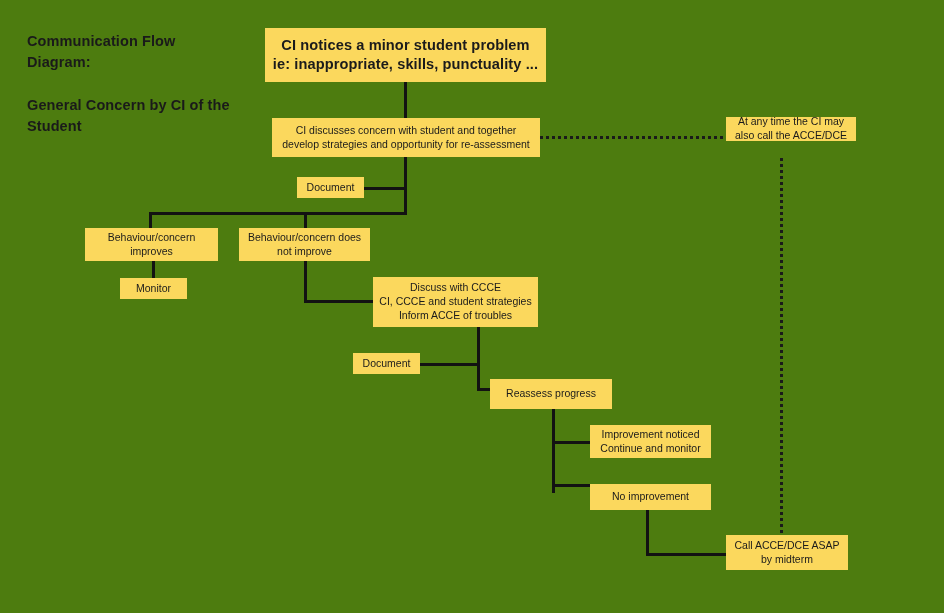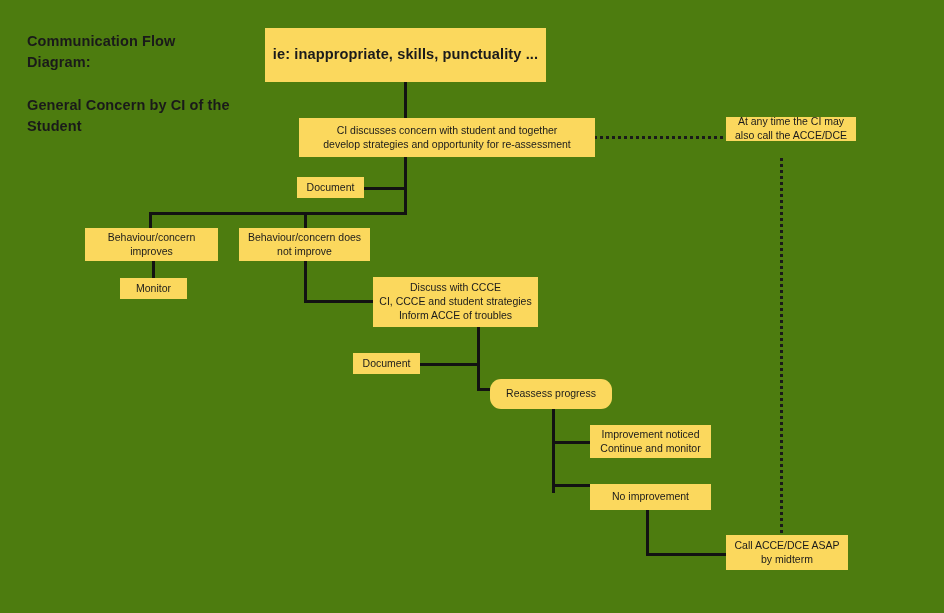--- a/index.html
+++ b/index.html
@@ -120,25 +120,26 @@
   <div class="conn h" style="left:552px; top:484px; width:40px;"></div>
 
   <div class="conn v" style="left:646px; top:498px; height:58px;"></div>
   <div class="conn h" style="left:646px; top:553px; width:82px;"></div>
 
   <div class="dot-h" style="left:540px; top:136px; width:186px;"></div>
   <div class="dot-v" style="left:780px; top:158px; height:377px;"></div>
 
   <div class="node head" style="left:265px; top:28px; width:281px; height:54px;">
     <span>
+      <span>CI notices a minor student problem</span>
       <span>ie: inappropriate, skills, punctuality ...</span>
     </span>
   </div>
 
-  <div class="node small" style="left:272px; top:118px; width:296px; height:39px;margin-left:27px;">
+  <div class="node small" style="left:272px; top:118px; width:268px; height:39px;">
     <span>
       <span>CI discusses concern with student and together</span>
       <span>develop strategies and opportunity for re-assessment</span>
     </span>
   </div>
 
   <div class="node small" style="left:726px; top:117px; width:130px; height:24px;">
     <span>
       <span>At any time the CI may</span>
       <span>also call the ACCE/DCE</span>
@@ -172,21 +173,21 @@
       <span>Discuss with CCCE</span>
       <span>CI, CCCE and student strategies</span>
       <span>Inform ACCE of troubles</span>
     </span>
   </div>
 
   <div class="node small" style="left:353px; top:353px; width:67px; height:21px;">
     <span>Document</span>
   </div>
 
-  <div class="node small" style="left:490px; top:379px; width:122px; height:30px;border-radius:11px;">
+  <div class="node small" style="left:490px; top:379px; width:122px; height:30px;">
     <span>Reassess progress</span>
   </div>
 
   <div class="node small" style="left:590px; top:425px; width:121px; height:33px;">
     <span>
       <span>Improvement noticed</span>
       <span>Continue and monitor</span>
     </span>
   </div>
 

